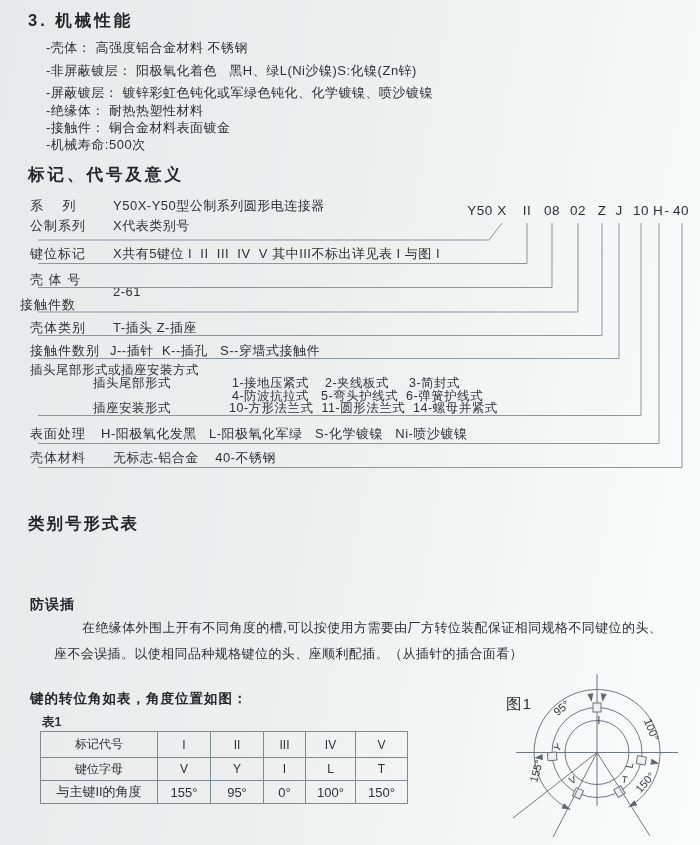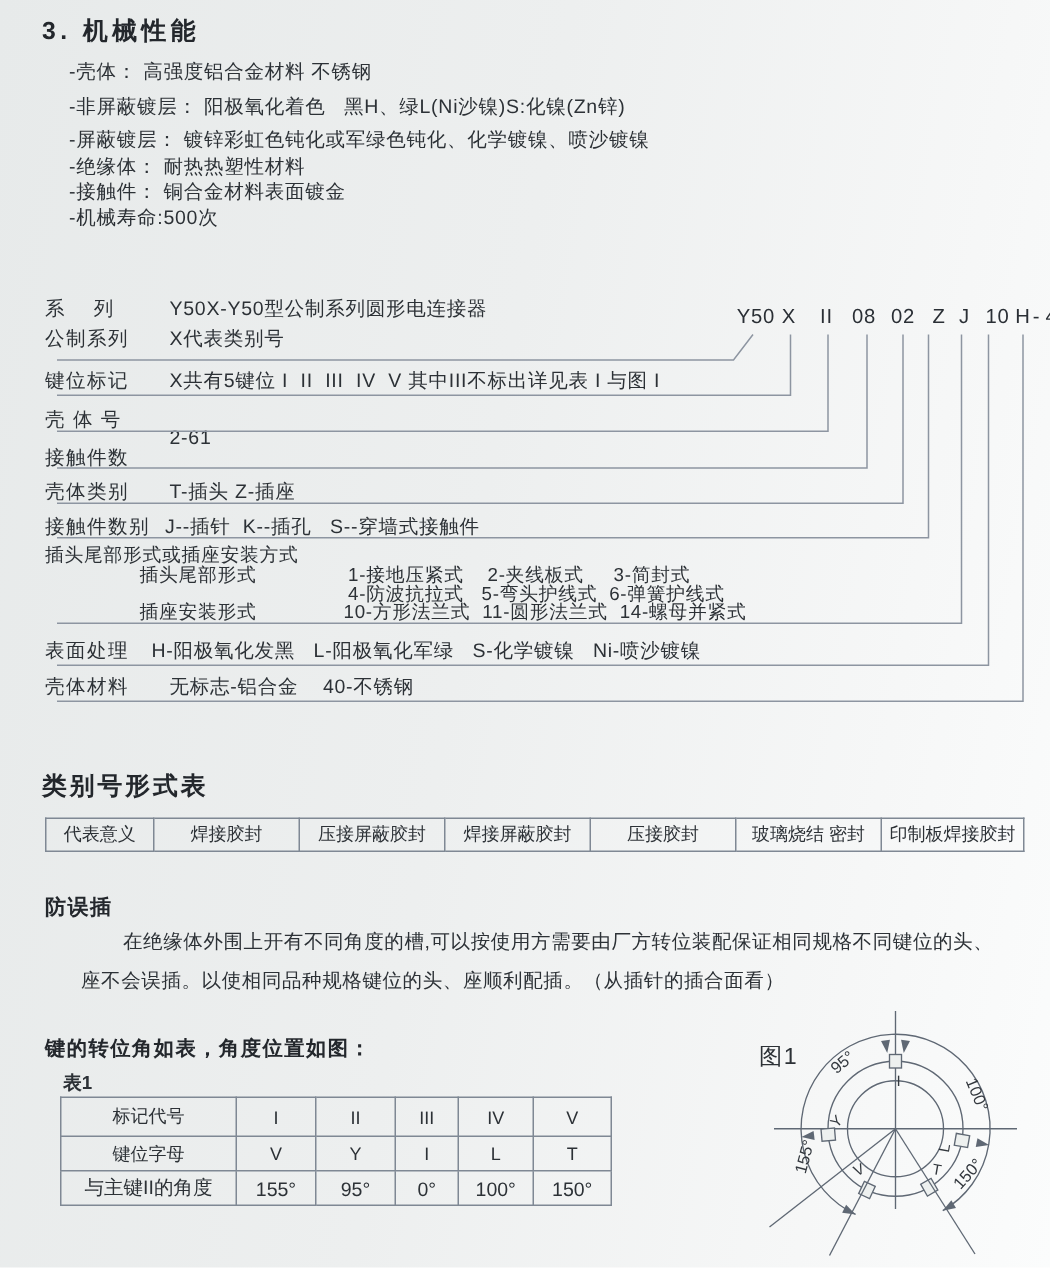--- a/index.html
+++ b/index.html
@@ -7,21 +7,21 @@
   .page{position:relative;width:700px;height:845px;overflow:hidden;
         background:linear-gradient(100deg,#e7eaea 0%,#edefef 45%,#f6f7f7 80%,#fbfcfc 100%);
         color:#2c3136;}
   .abs{position:absolute;white-space:pre;}
   .h1{font-size:16.5px;font-weight:bold;letter-spacing:3px;color:#23272c;}
   .h2{font-size:14px;font-weight:bold;letter-spacing:1px;color:#23272c;}
   .body-line{font-size:13px;line-height:16px;letter-spacing:0.5px;}
   .lbl{font-size:13px;letter-spacing:1px;}
   .txt{font-size:13px;letter-spacing:0.5px;}
   .small-line{font-size:12.5px;line-height:13px;letter-spacing:0.5px;}
-  .code{font-size:13.5px;letter-spacing:0.5px;transform:translateX(-50%);color:#2a2f35;margin-left:24px;}
+  .code{font-size:13.5px;letter-spacing:0.5px;transform:translateX(-50%);color:#2a2f35;}
   .para{font-size:13px;line-height:26px;letter-spacing:0.4px;text-indent:28px;white-space:normal;}
   table{border-collapse:collapse;position:absolute;table-layout:fixed;}
   td{border:1px solid #7f8894;text-align:center;font-size:12px;white-space:pre;
      padding:0;color:#2c3136;overflow:hidden;}
   .cat tr.r1 td{height:19px;}
   .cat tr.r2 td{height:21px;}
   .keytab tr.k1 td{height:25px;margin-left:40px;}
   .keytab tr.k2 td{height:22px;}
   .keytab tr.k3 td{height:22px;font-size:13px;}
   svg{position:absolute;pointer-events:none;}
@@ -32,41 +32,42 @@
 <div class="page">
 
   <div class="abs h1" style="left:28px;top:10px">3. 机械性能</div>
   <div class="abs body-line" style="left:46px;top:40px">-壳体： 高强度铝合金材料 不锈钢</div>
   <div class="abs body-line" style="left:46px;top:63px">-非屏蔽镀层： 阳极氧化着色   黑H、绿L(Ni沙镍)S:化镍(Zn锌)</div>
   <div class="abs body-line" style="left:46px;top:85px">-屏蔽镀层： 镀锌彩虹色钝化或军绿色钝化、化学镀镍、喷沙镀镍</div>
   <div class="abs body-line" style="left:46px;top:103px">-绝缘体： 耐热热塑性材料</div>
   <div class="abs body-line" style="left:46px;top:120px">-接触件： 铜合金材料表面镀金</div>
   <div class="abs body-line" style="left:46px;top:137px">-机械寿命:500次</div>
 
+  <div class="abs h1" style="left:28px;top:164px">标记、代号及意义</div>
 
   <span class="abs code" style="left:480px;top:203px">Y50</span>
   <span class="abs code" style="left:502px;top:203px">X</span>
   <span class="abs code" style="left:527px;top:203px">II</span>
   <span class="abs code" style="left:552px;top:203px">08</span>
   <span class="abs code" style="left:578px;top:203px">02</span>
   <span class="abs code" style="left:602px;top:203px">Z</span>
   <span class="abs code" style="left:619px;top:203px">J</span>
   <span class="abs code" style="left:641px;top:203px">10</span>
   <span class="abs code" style="left:658px;top:203px">H</span>
   <span class="abs code" style="left:667px;top:203px">-</span>
   <span class="abs code" style="left:681px;top:203px">40</span>
 
   <div class="abs lbl" style="left:30px;top:197px">系    列</div>
   <div class="abs txt" style="left:113px;top:197px">Y50X-Y50型公制系列圆形电连接器</div>
   <div class="abs lbl" style="left:30px;top:217px">公制系列</div>
   <div class="abs txt" style="left:113px;top:217px">X代表类别号</div>
   <div class="abs lbl" style="left:30px;top:245px">键位标记</div>
   <div class="abs txt" style="left:113px;top:245px">X共有5键位 I  II  III  IV  V 其中III不标出详见表 I 与图 I</div>
   <div class="abs lbl" style="left:30px;top:271px">壳 体 号</div>
-  <div class="abs lbl" style="left:30px;top:296px">接触件数</div>
+  <div class="abs lbl" style="left:20px;top:296px">接触件数</div>
   <div class="abs txt" style="left:113px;top:284px">2-61</div>
   <div class="abs lbl" style="left:30px;top:319px">壳体类别</div>
   <div class="abs txt" style="left:113px;top:319px">T-插头 Z-插座</div>
   <div class="abs lbl" style="left:30px;top:342px">接触件数别</div>
   <div class="abs txt" style="left:110px;top:342px">J--插针  K--插孔   S--穿墙式接触件</div>
   <div class="abs small-line" style="left:30px;top:364px">插头尾部形式或插座安装方式</div>
   <div class="abs small-line" style="left:93px;top:377px">插头尾部形式</div>
   <div class="abs small-line" style="left:232px;top:377px">1-接地压紧式    2-夹线板式     3-简封式</div>
   <div class="abs small-line" style="left:232px;top:390px">4-防波抗拉式   5-弯头护线式  6-弹簧护线式</div>
   <div class="abs small-line" style="left:93px;top:402px">插座安装形式</div>
@@ -93,29 +94,20 @@
     <colgroup>
       <col style="width:72px">
         <col style="width:97px">
         <col style="width:97px">
       <col style="width:97px">
         <col style="width:97px">
         <col style="width:97px">
         <col style="width:95px">
     </colgroup>
     <tbody>
-    <tr class="r2">
-      <td>代表意义</td>
-      <td>焊接胶封</td>
-      <td>压接屏蔽胶封</td>
-      <td>焊接屏蔽胶封</td>
-      <td>压接胶封</td>
-      <td>玻璃烧结 密封</td>
-      <td>印制板焊接胶封</td>
-    </tr>
   </tbody>
     </table>
 
   <div class="abs h2" style="left:30px;top:596px">防误插</div>
   <div class="abs para" style="left:54px;top:615px;width:612px">在绝缘体外围上开有不同角度的槽,可以按使用方需要由厂方转位装配保证相同规格不同键位的头、座不会误插。以使相同品种规格键位的头、座顺利配插。（从插针的插合面看）</div>
 
   <div class="abs h2" style="left:30px;top:690px;font-size:13.5px">键的转位角如表，角度位置如图：</div>
   <div class="abs" style="left:42px;top:714px;font-size:12.5px;font-weight:bold">表1</div>
 
   <table class="keytab" style="left:40px;top:731px;width:367px">

